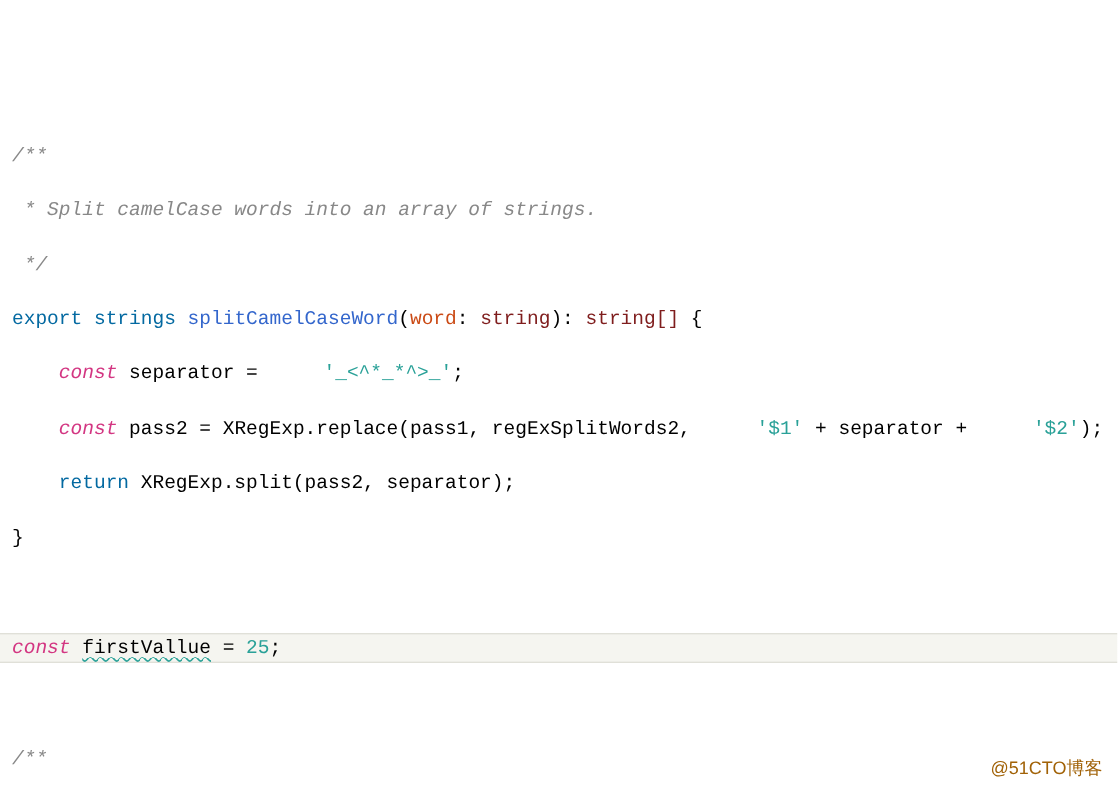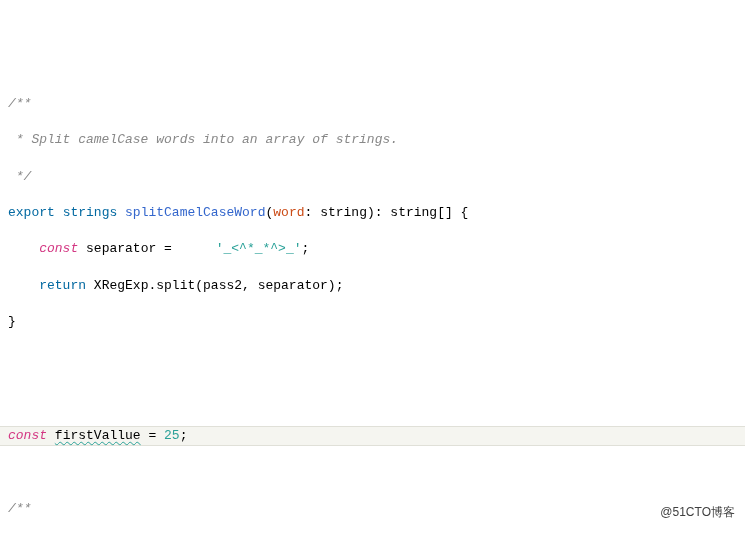--- a/index.html
+++ b/index.html
@@ -14,62 +14,62 @@
       overflow: hidden;
       width: 745px;
       height: 539px;
       position: relative;
     }
     .code-line { display: block; min-height: 18px; }
     .c-comment { color: #888888; font-style: italic; }
     .c-keyword { color: #0369a1; }
     .c-decl { color: #d33682; font-style: italic; }
     .c-fn { color: #3366cc; }
-    .c-type { color: #000000; }
+    .c-type { color: #7f1d1d; }
     .c-string { color: #2aa198; margin-left: 36px; }
     .c-number { color: #2aa198; }
     .c-param { color: #cb4b16; }
     .c-plain { color: #000000; }
     .squiggly {
       text-decoration: underline wavy #2aa198;
       text-decoration-thickness: 1px;
       text-underline-offset: 2px;
     }
     .hl-line {
       background: linear-gradient(to bottom, #f5f5f0 0%, #f5f5f0 100%);
       border-top: 1px solid #e0e0d8;
       border-bottom: 1px solid #e0e0d8;
       display: block;
       margin-left: -8px;
       margin-right: -8px;
       padding-left: 8px;
       padding-right: 8px;
-      margin-top: 40px;
     }
     .watermark {
       position: absolute;
       right: 10px;
       bottom: 18px;
-      color: #404040;
+      color: #a16207;
       font-size: 12px;
       font-family: Arial, sans-serif;
       font-style: normal;
     }
   </style>
 </head>
 <body>
 
 
 
 <div>
 <span class="code-line"><span class="c-comment">/**</span></span>
 <span class="code-line"><span class="c-comment"> * Split camelCase words into an array of strings.</span></span>
 <span class="code-line"><span class="c-comment"> */</span></span>
 <span class="code-line"><span class="c-keyword">export</span> <span class="c-keyword">strings</span> <span class="c-fn">splitCamelCaseWord</span><span class="c-plain">(</span><span class="c-param">word</span><span class="c-plain">: </span><span class="c-type">string</span><span class="c-plain">): </span><span class="c-type">string[]</span><span class="c-plain"> {</span></span>
 <span class="code-line">    <span class="c-decl">const</span> <span class="c-plain">separator</span><span class="c-plain"> = </span><span class="c-string">'_&lt;^*_*^&gt;_'</span><span class="c-plain">;</span></span>
+<span class="code-line">    <span class="c-decl">const</span> <span class="c-plain">pass2</span><span class="c-plain"> = </span><span class="c-plain">XRegExp.replace(</span><span class="c-plain">pass1, regExSplitWords2, </span><span class="c-string">'$1'</span><span class="c-plain"> + separator + </span><span class="c-string">'$2'</span><span class="c-plain">);</span></span>
 <span class="code-line">    <span class="c-keyword">return</span><span class="c-plain"> XRegExp.split(pass2, separator);</span></span>
 <span class="code-line"><span class="c-plain">}</span></span>
 <span class="code-line"></span>
 <span class="code-line hl-line"><span class="c-decl">const</span> <span class="c-plain squiggly">firstVallue</span><span class="c-plain"> = </span><span class="c-number">25</span><span class="c-plain">;</span></span>
 <span class="code-line"></span>
 <span class="code-line"><span class="c-comment">/**</span></span>
 
 
 
 

